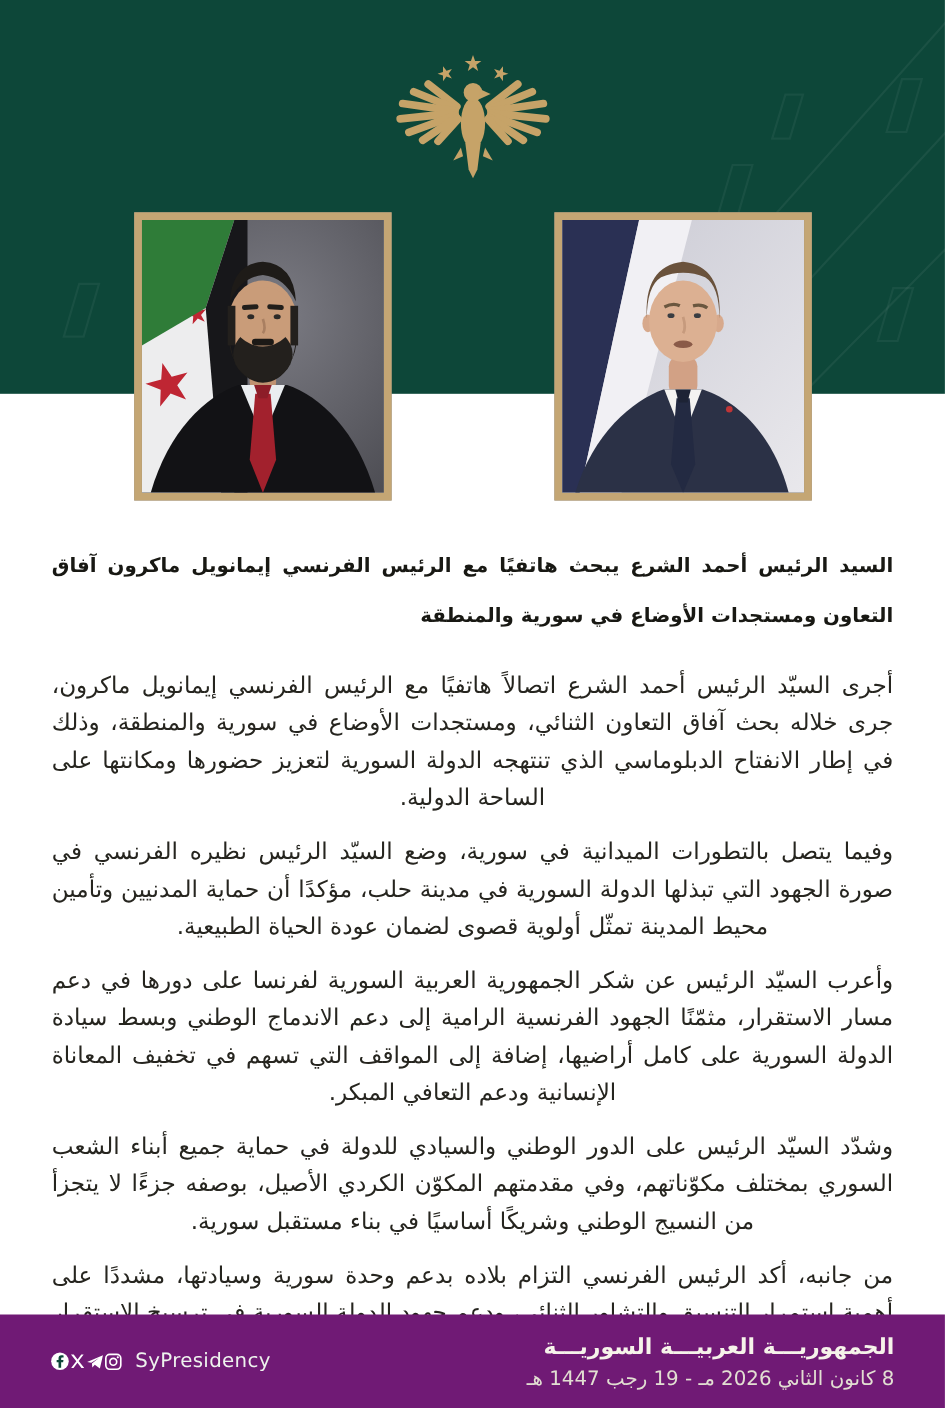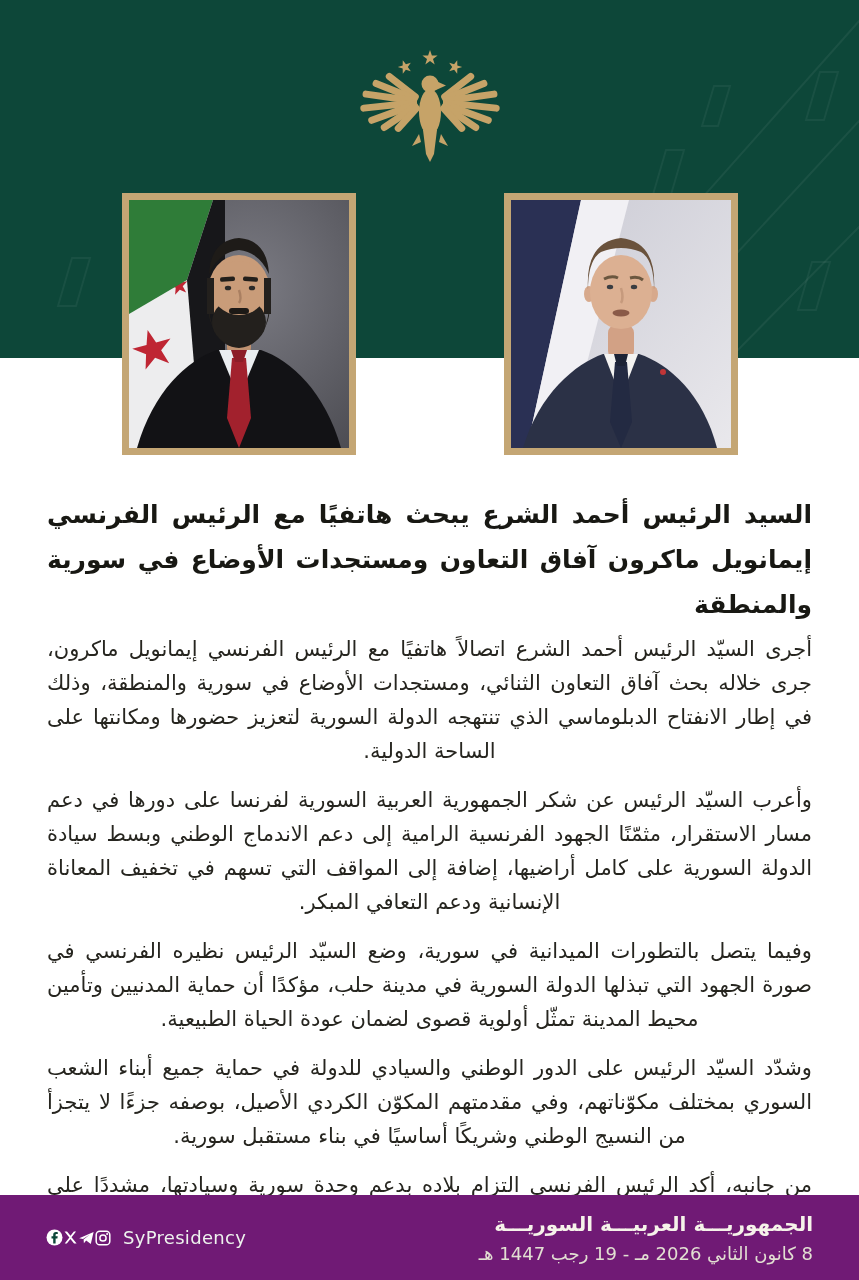--- a/index.html
+++ b/index.html
@@ -24,22 +24,22 @@
     width:234px; height:262px; border:7px solid #c4a674;
     background:#888; overflow:hidden;
   }
   .photo-frame svg { display:block; }
   
   .content {
     position:absolute; top:492px; right:47px; left:47px; z-index:2;
     color:#23221e;
   }
   .headline {
-    font-size:25px; font-weight:700; line-height:45px; color:#181813;
-    text-align:justify; text-align-last:right; margin-bottom:5px;
+    font-size:18px; font-weight:700; line-height:45px; color:#181813;
+    text-align:justify; text-align-last:right; margin-bottom:24px;
   }
   .content p {
     font-size:21px; line-height:34px; margin-bottom:15px;
     text-align:justify; text-align-last:center; color:#26251f;
   }
   
   .footer {
     position:absolute; left:0; bottom:0; width:859px; height:85px;
     background:#701a75; z-index:4;
     display:flex; align-items:center; justify-content:space-between;
@@ -182,22 +182,22 @@
           <path d="M110,90 q3,9 0,13" stroke="#a97f61" stroke-width="2.4" fill="none"></path>
           <rect x="100" y="108" width="20" height="6" rx="3" fill="#1c1916"></rect>
         </g>
       </svg>
     </div>
   </div>
 
   <div class="content">
     <h1 class="headline">السيد الرئيس أحمد الشرع يبحث هاتفيًا مع الرئيس الفرنسي إيمانويل ماكرون آفاق التعاون ومستجدات الأوضاع في سورية والمنطقة</h1>
     <p>أجرى السيّد الرئيس أحمد الشرع اتصالاً هاتفيًا مع الرئيس الفرنسي إيمانويل ماكرون، جرى خلاله بحث آفاق التعاون الثنائي، ومستجدات الأوضاع في سورية والمنطقة، وذلك في إطار الانفتاح الدبلوماسي الذي تنتهجه الدولة السورية لتعزيز حضورها ومكانتها على الساحة الدولية.</p>
+    <p>وفيما يتصل بالتطورات الميدانية في سورية، وضع السيّد الرئيس نظيره الفرنسي في صورة الجهود التي تبذلها الدولة السورية في مدينة حلب، مؤكدًا أن حماية المدنيين وتأمين محيط المدينة تمثّل أولوية قصوى لضمان عودة الحياة الطبيعية.</p>
     <p>وأعرب السيّد الرئيس عن شكر الجمهورية العربية السورية لفرنسا على دورها في دعم مسار الاستقرار، مثمّنًا الجهود الفرنسية الرامية إلى دعم الاندماج الوطني وبسط سيادة الدولة السورية على كامل أراضيها، إضافة إلى المواقف التي تسهم في تخفيف المعاناة الإنسانية ودعم التعافي المبكر.</p>
-    <p>وفيما يتصل بالتطورات الميدانية في سورية، وضع السيّد الرئيس نظيره الفرنسي في صورة الجهود التي تبذلها الدولة السورية في مدينة حلب، مؤكدًا أن حماية المدنيين وتأمين محيط المدينة تمثّل أولوية قصوى لضمان عودة الحياة الطبيعية.</p>
     <p>وشدّد السيّد الرئيس على الدور الوطني والسيادي للدولة في حماية جميع أبناء الشعب السوري بمختلف مكوّناتهم، وفي مقدمتهم المكوّن الكردي الأصيل، بوصفه جزءًا لا يتجزأ من النسيج الوطني وشريكًا أساسيًا في بناء مستقبل سورية.</p>
     <p>من جانبه، أكد الرئيس الفرنسي التزام بلاده بدعم وحدة سورية وسيادتها، مشددًا على أهمية استمرار التنسيق والتشاور الثنائي، ودعم جهود الدولة السورية في ترسيخ الاستقرار وبسط سلطة القانون.</p>
   </div>
 
   <div class="footer">
     <div class="republic-block">
       <div class="republic-title">الجمهوريـــة العربيـــة السوريـــة</div>
       <div class="republic-date">8 كانون الثاني 2026 مـ - 19 رجب 1447 هـ</div>
     </div>
 

